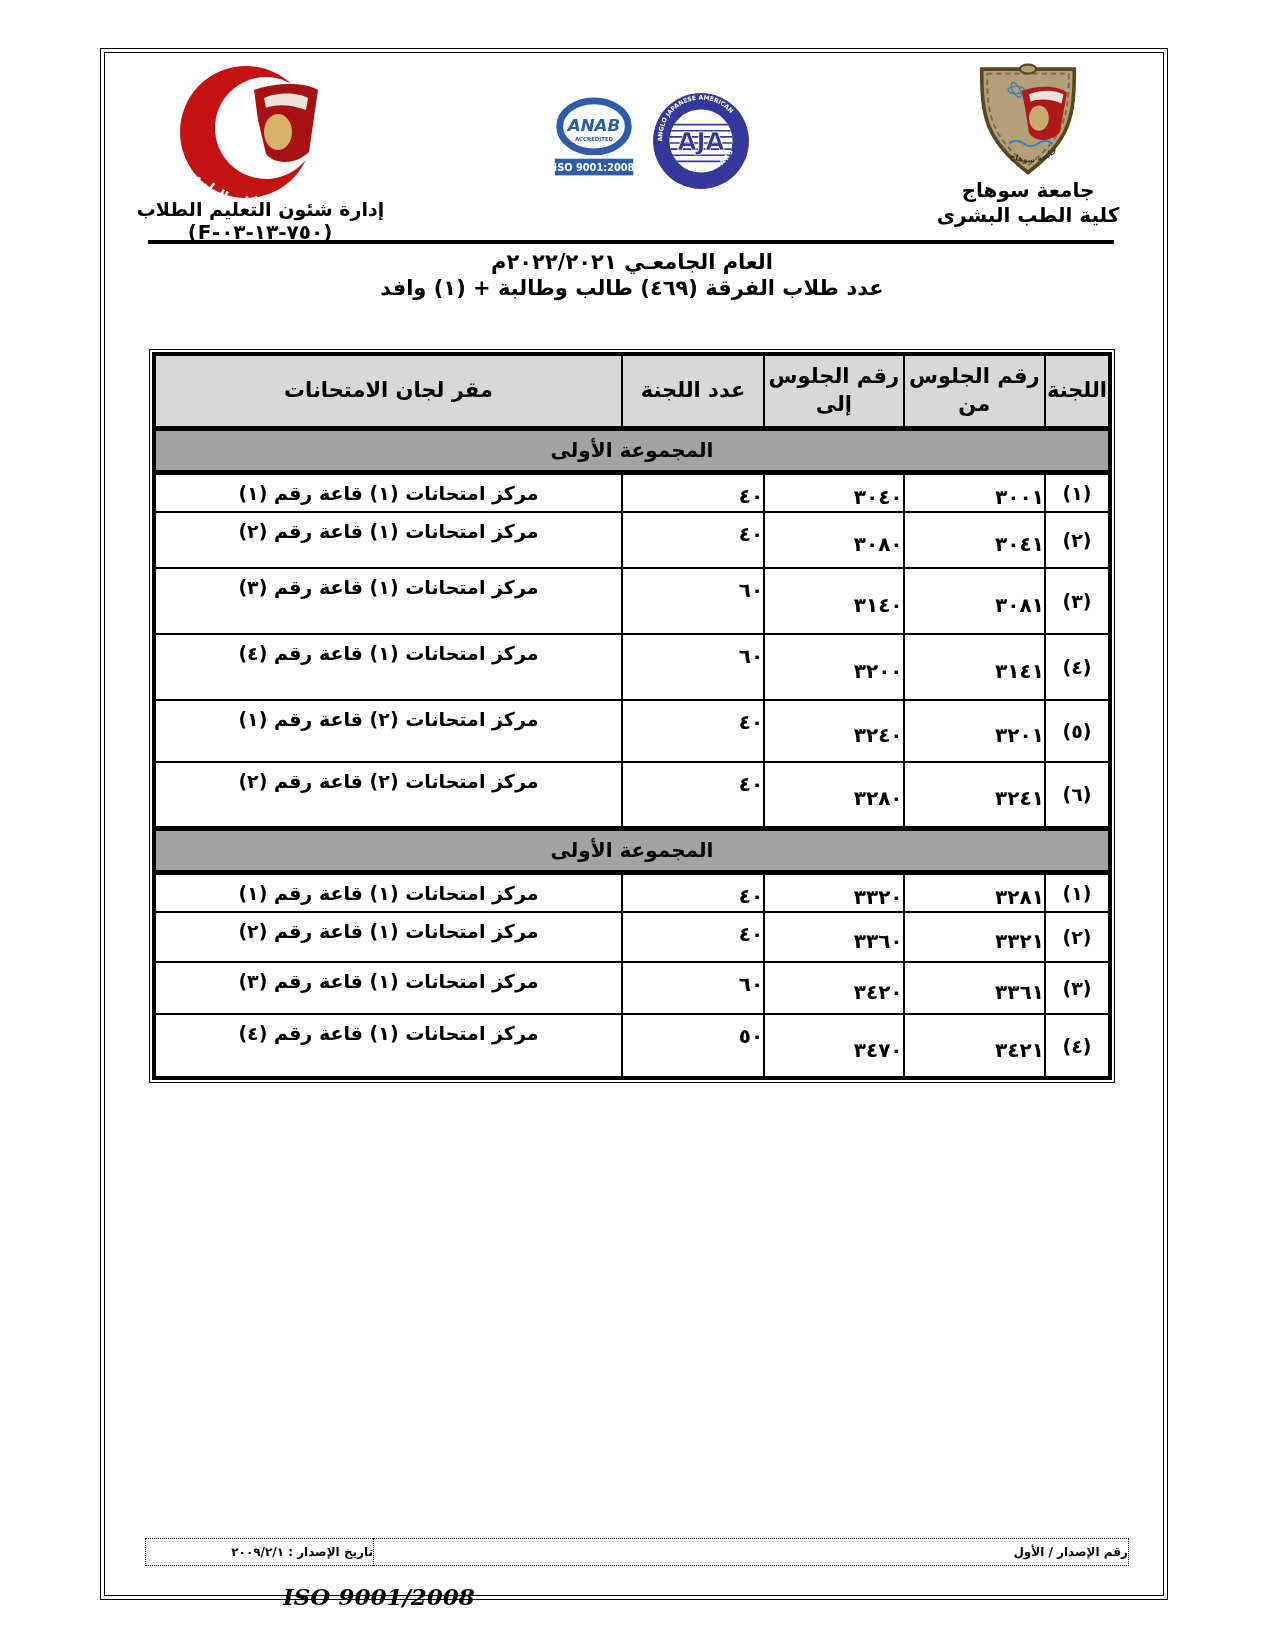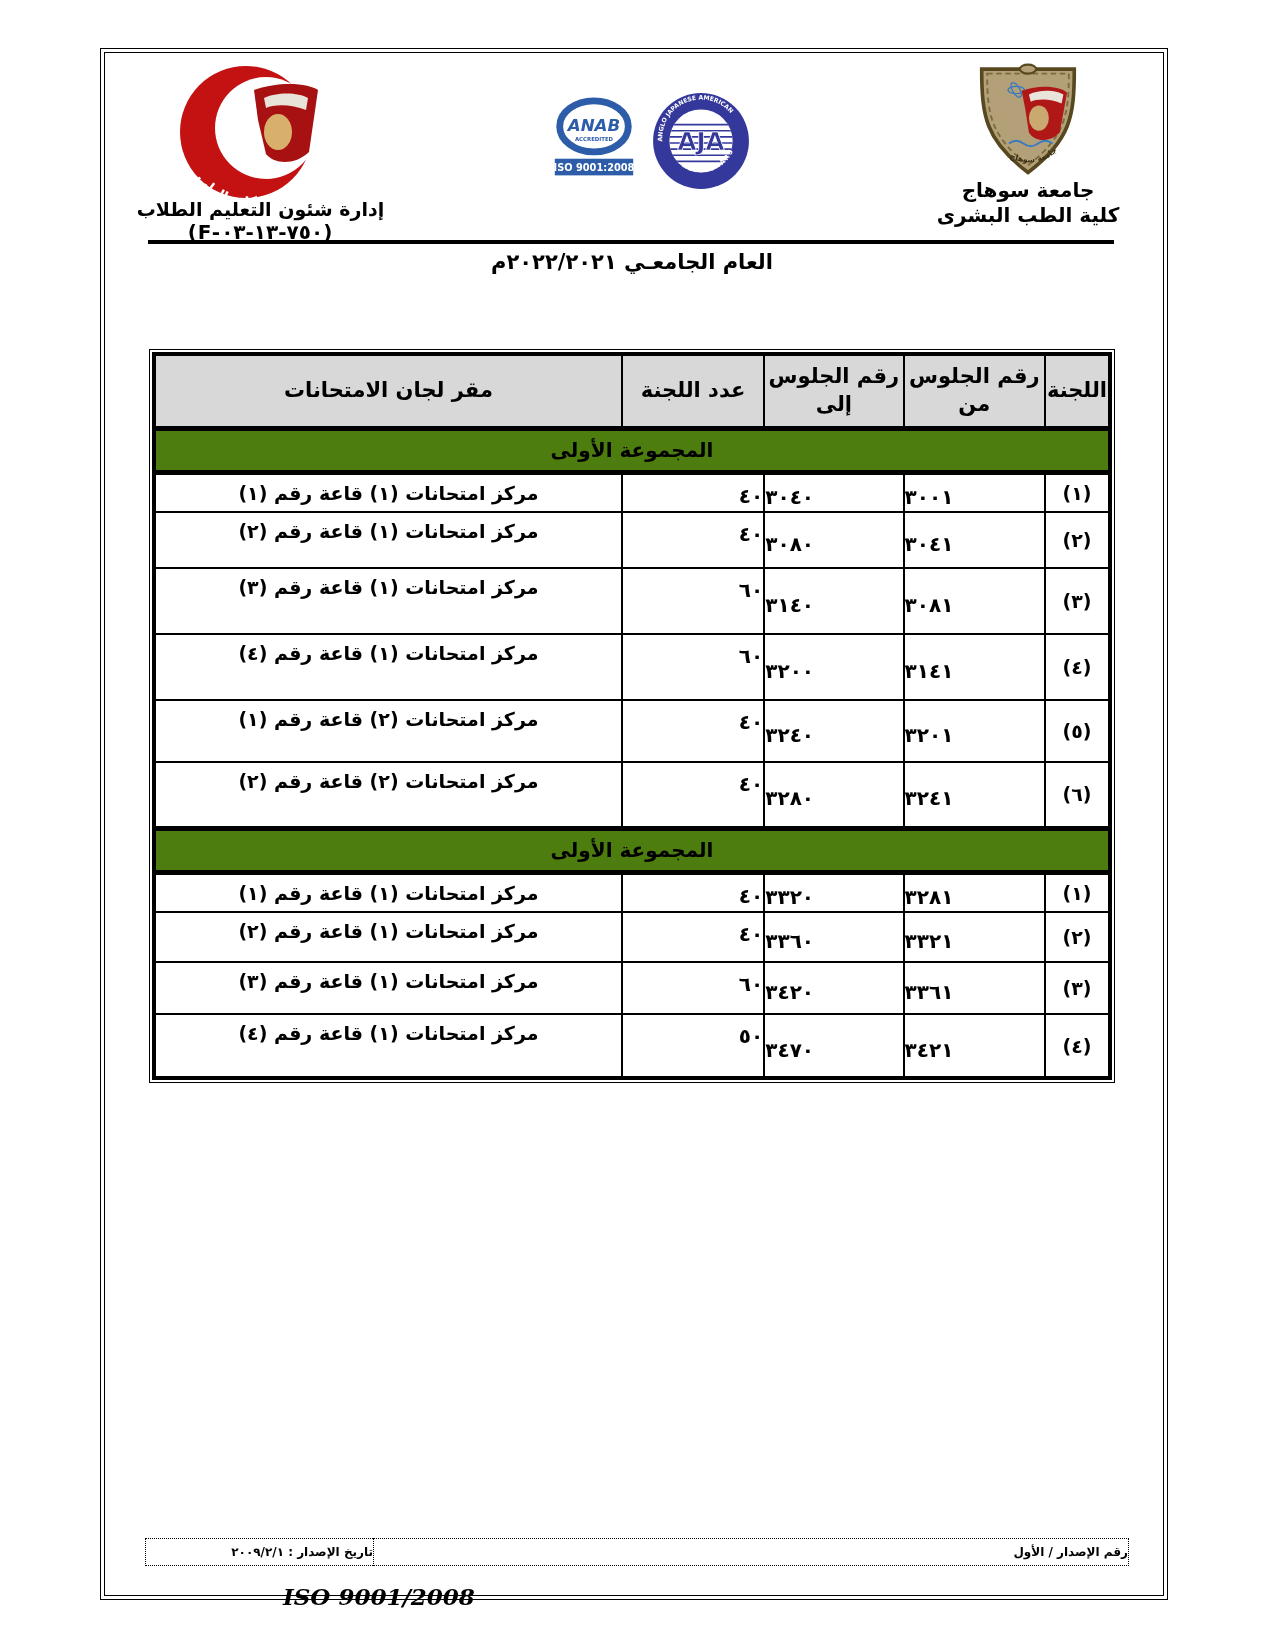--- a/index.html
+++ b/index.html
@@ -33,25 +33,25 @@
                  text-align:center; font-weight:bold; font-size:21px; line-height:1.23; }
 
   
   table.main { position:absolute; left:152px; top:352px; width:960px; table-layout:fixed;
                border-collapse:collapse; border:4px solid #000;
                outline:1px solid #000; outline-offset:2px; direction:rtl; }
   table.main th, table.main td { border:2px solid #000; overflow:hidden; }
   table.main th { background:#d8d8d8; font-weight:bold; font-size:21px; height:74px;
                   text-align:center; vertical-align:middle; line-height:1.3; }
   tr.head th { border-bottom:5px solid #000; }
-  tr.group td { background:#4d7c0f; font-weight:bold; font-size:20px; height:44px;
+  tr.group td { background:#a3a3a3; font-weight:bold; font-size:20px; height:44px;
                 text-align:center; vertical-align:middle;
                 border-top:5px solid #000; border-bottom:5px solid #000; }
   td.c-no   { text-align:center; vertical-align:middle; font-weight:bold; font-size:19px; }
-  td.c-from, td.c-to { text-align:left; vertical-align:middle; font-weight:bold; font-size:20px; padding-top:8px;margin-left:47px; }
+  td.c-from, td.c-to { text-align:right; vertical-align:middle; font-weight:bold; font-size:20px; padding-top:8px;margin-left:47px; }
   td.c-count{ vertical-align:top; padding-top:9px; font-weight:bold; font-size:20px; }
   td.c-loc  { text-align:center; vertical-align:top; padding-top:7px; font-weight:bold; font-size:19px; }
 
   
   table.footer { position:absolute; left:145px; top:1538px; width:983px; table-layout:fixed;
                  border-collapse:collapse; direction:rtl; }
   table.footer td { border:1.5px dotted #000; height:27px; font-weight:bold; font-size:12px;
                     text-align:right; vertical-align:middle; }
   td.f-issue { width:755px; padding-left:440px; }
   td.f-date  { width:228px; }
@@ -145,20 +145,21 @@
     </text>
   </svg>
   <div class="right-text">جامعة سوهاج</div>
   <div class="right-text">كلية الطب البشرى</div>
 </div>
 
 <div class="header-rule"></div>
 
 <div class="title-block">
   <div>العام الجامعـي ٢٠٢٢/٢٠٢١م</div>
+  <div>عدد طلاب الفرقة (٤٦٩) طالب وطالبة + (١) وافد</div>
 </div>
 
 <table class="main" dir="rtl">
   <colgroup>
     <col style="width:64px">
       <col style="width:139px">
       <col style="width:137px">
     <col style="width:140px">
       <col style="width:460px">
   </colgroup>

